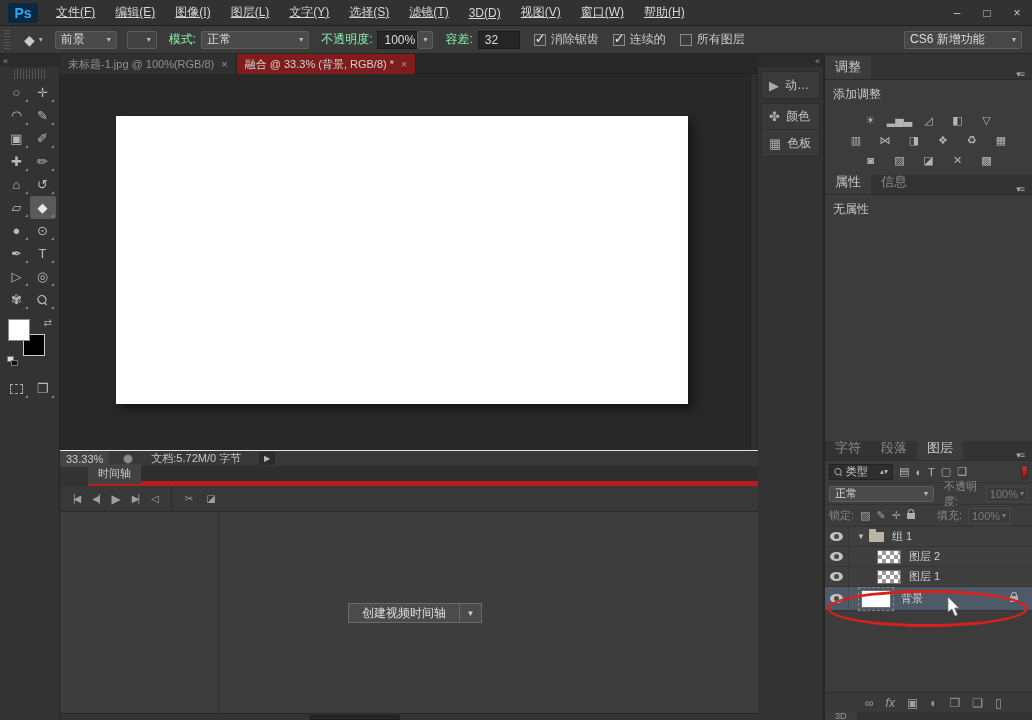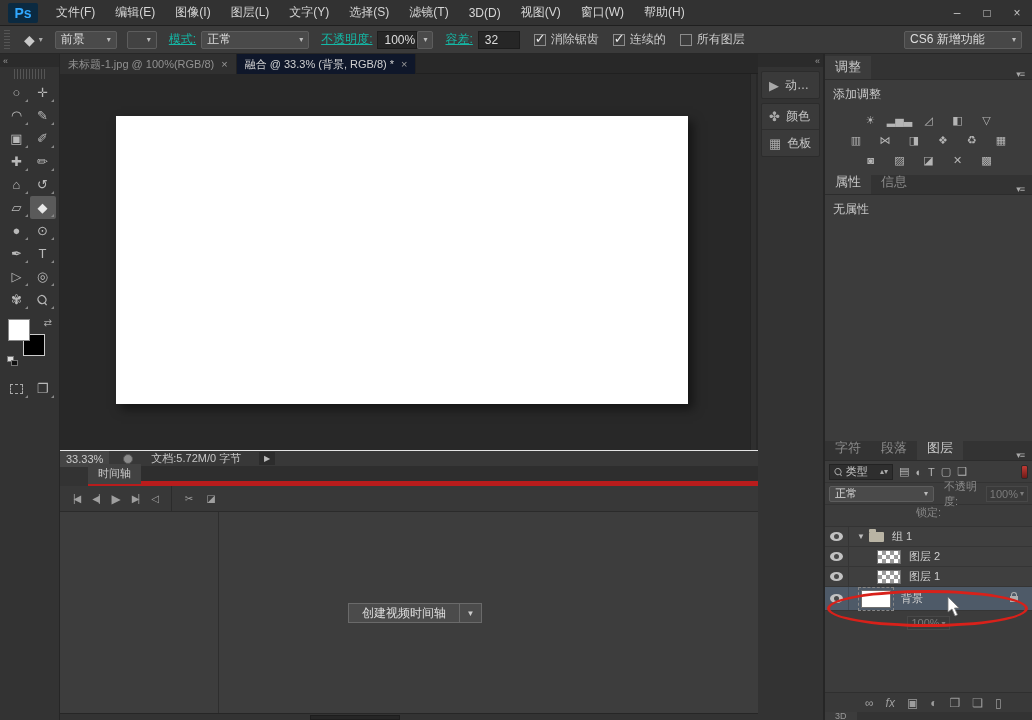--- a/index.html
+++ b/index.html
@@ -4,31 +4,31 @@
 <style>
   * { margin:0; padding:0; box-sizing:border-box; }
   html,body { width:1032px; height:720px; overflow:hidden; background:#393939;
     font-family:"Liberation Sans","DejaVu Sans",sans-serif; }
   .abs { position:absolute; }
   .app { position:relative; width:1032px; height:720px; background:#333; color:#ccc; font-size:12px; }
 
   
   .menubar { left:0; top:0; width:1032px; height:26px; background:#323232; border-bottom:1px solid #1f1f1f; display:flex; align-items:center; }
   .pslogo { width:30px; height:20px; margin:0 8px 0 8px; background:#0b2a41; color:#31a8ff; font-weight:bold; font-size:14px; display:flex; align-items:center; justify-content:center; border-radius:2px; }
-  .menu-item { padding:0 10px; height:26px; display:flex; align-items:center; color:#d6d6d6; cursor:default; }
+  .menu-item { padding:0 10px; height:26px; display:flex; align-items:center; color:#d6d6d6; cursor:default;text-decoration:underline; }
   .winctl { margin-left:auto; display:flex; }
   .winbtn { width:30px; height:22px; display:flex; align-items:center; justify-content:center; color:#c4c4c4; font-size:12px; }
 
   
   .optionsbar { left:0; top:26px; width:1032px; height:28px; background:#3a3a3a; border-bottom:1px solid #272727; display:flex; align-items:center; }
   .grip { width:6px; height:20px; margin:0 4px; background:repeating-linear-gradient(to bottom,#555 0 1px,transparent 1px 3px); }
   .sel { background:#4a4a4a; border:1px solid #5d5d5d; border-radius:2px; color:#ddd; display:flex; align-items:center; padding:0 5px; height:18px; }
   .sel .arr { margin-left:auto; font-size:8px; color:#bbb; padding-left:5px; }
   .inp { background:#262626; border:1px solid #1c1c1c; color:#ddd; height:18px; display:flex; align-items:center; padding:0 6px; }
-  .olabel { color:#14b8a6; margin:0 5px 0 12px;text-decoration:underline; }
+  .olabel { color:#86efac; margin:0 5px 0 12px; }
   .cb { width:12px; height:12px; border:1px solid #8c8c8c; background:#3d3d3d; display:inline-block; position:relative; margin:0 5px 0 14px; flex:none; }
   .cb.on::after { content:"✓"; position:absolute; top:-4px; left:0; color:#eee; font-size:13px; }
   .toolicon { color:#c9c9c9; font-size:14px; margin-left:10px; }
 
   
   .leftdock { left:0; top:54px; width:60px; height:666px; background:#333; border-right:1px solid #262626; }
   .dockhead { height:13px; background:#2b2b2b; color:#999; font-size:9px; display:flex; align-items:center; padding:0 3px; }
   .tgrip { height:10px; margin:2px 14px; background:repeating-linear-gradient(to right,#555 0 1px,transparent 1px 3px); }
   .tools { display:grid; grid-template-columns:26px 26px; justify-content:center; }
   .tool { width:26px; height:23px; display:flex; align-items:center; justify-content:center; color:#b9b9b9; font-size:13px; position:relative; }
@@ -36,21 +36,21 @@
   .tool::after { content:""; position:absolute; right:2px; bottom:2px; border-left:3px solid transparent; border-bottom:3px solid #888; }
   .swatches { position:relative; width:44px; height:44px; margin:8px 0 0 8px; }
   .fg { position:absolute; left:0; top:0; width:22px; height:22px; background:#fff; border:1px solid #888; }
   .bg { position:absolute; left:15px; top:15px; width:22px; height:22px; background:#000; border:1px solid #ccc; }
   .swap { position:absolute; right:0; top:-2px; color:#aaa; font-size:10px; }
   .minisw { position:absolute; left:-1px; bottom:-3px; width:11px; height:10px; }
   .minisw .a { position:absolute; left:0; top:0; width:7px; height:6px; background:#ddd; border:1px solid #777; }
   .minisw .b { position:absolute; left:4px; top:4px; width:7px; height:6px; background:#111; border:1px solid #777; }
   .tabbar { left:60px; top:54px; width:698px; height:20px; background:#282828; display:flex; border-bottom:1px solid #202020; }
   .dtab { padding:0 8px; height:20px; display:flex; align-items:center; gap:7px; font-size:11px; background:#303030; color:#919191; border-right:1px solid #222; }
-  .dtab.active { background:#0f172a; color:#d2d2d2; }
+  .dtab.active { background:#7f1d1d; color:#d2d2d2; }
   .dtab .x { font-size:11px; color:#9a9a9a; }
   .canvasarea { left:60px; top:74px; width:698px; height:376px; background:#282828; }
   .page { position:absolute; left:56px; top:42px; width:572px; height:288px; background:#fff; box-shadow:5px 5px 10px rgba(0,0,0,.5); }
   .vscroll { position:absolute; right:2px; top:0; width:6px; height:376px; background:#2f2f2f; border-left:1px solid #242424; }
   .statusbar { left:60px; top:450px; width:698px; height:16px; background:#383838; border-top:1px solid #e5e5e5; display:flex; align-items:center; font-size:11px; }
   .zoomfield { background:#454545; height:16px; display:flex; align-items:center; padding:0 6px; color:#ccc; }
   .statdot { width:10px; height:10px; border-radius:50%; background:#8a8a8a; border:1px solid #555; margin:0 18px 0 14px; }
   .statarrow { width:16px; height:13px; background:#2c2c2c; color:#bbb; display:flex; align-items:center; justify-content:center; font-size:8px; margin-left:18px; }
 
   
@@ -87,21 +87,21 @@
   .props-bottom { position:absolute; left:0; top:370px; width:208px; height:16px; border-top:1px solid #333; display:flex; justify-content:flex-end; align-items:center; padding-right:24px; color:#9a9a9a; font-size:11px; }
 
   .lfilter { height:22px; display:flex; align-items:center; padding:0 4px; gap:6px; border-bottom:1px solid #333; }
   .kindsel { background:#2e2e2e; border:1px solid #232323; height:16px; display:flex; align-items:center; gap:4px; padding:0 4px; color:#ccc; font-size:11px; width:64px; }
   .mag { display:inline-block; transform:rotate(-40deg); font-size:10px; color:#aaa; }
   .fico { color:#b3b3b3; font-size:11px; }
   .ftoggle { margin-left:auto; width:7px; height:14px; border-radius:2px; background:linear-gradient(#c23b35,#6e1b18); border:1px solid #2a2a2a; }
   .lblend { height:22px; display:flex; align-items:center; padding:0 4px; gap:4px; border-bottom:1px solid #333; font-size:11px; }
   .gsel { background:#3a3a3a; border:1px solid #484848; color:#7c7c7c; height:16px; display:flex; align-items:center; padding:0 3px; }
   .dimlbl { color:#8a8a8a; }
-  .llock { height:22px; display:flex; align-items:center; padding:0 4px; gap:6px; border-bottom:1px solid #333; font-size:11px;flex-direction:column; }
+  .llock { height:22px; display:flex; align-items:center; padding:0 4px; gap:6px; border-bottom:1px solid #333; font-size:11px; }
   .lockico { color:#9c9c9c; font-size:11px; }
 
   .lrow { height:20px; display:flex; align-items:center; background:#3f3f3f; border-bottom:1px solid #353535; font-size:11px; color:#cfcfcf; }
   .lrow.sel-row { background:#4e5a68; height:24px; }
   .eyebox { width:24px; height:100%; border-right:1px solid #353535; display:flex; align-items:center; justify-content:center; flex:none; }
   .eye { width:13px; height:9px; background:#c3c3c3; border-radius:50%; position:relative; }
   .eye::after { content:""; position:absolute; left:4px; top:2px; width:5px; height:5px; background:#4a4a4a; border-radius:50%; }
   .expand { color:#bdbdbd; font-size:8px; margin:0 4px 0 8px; }
   .folder { width:15px; height:10px; background:#b9b4a4; border-radius:1px; position:relative; margin-right:8px; }
   .folder::before { content:""; position:absolute; left:0; top:-3px; width:7px; height:3px; background:#b9b4a4; border-radius:1px 1px 0 0; }

